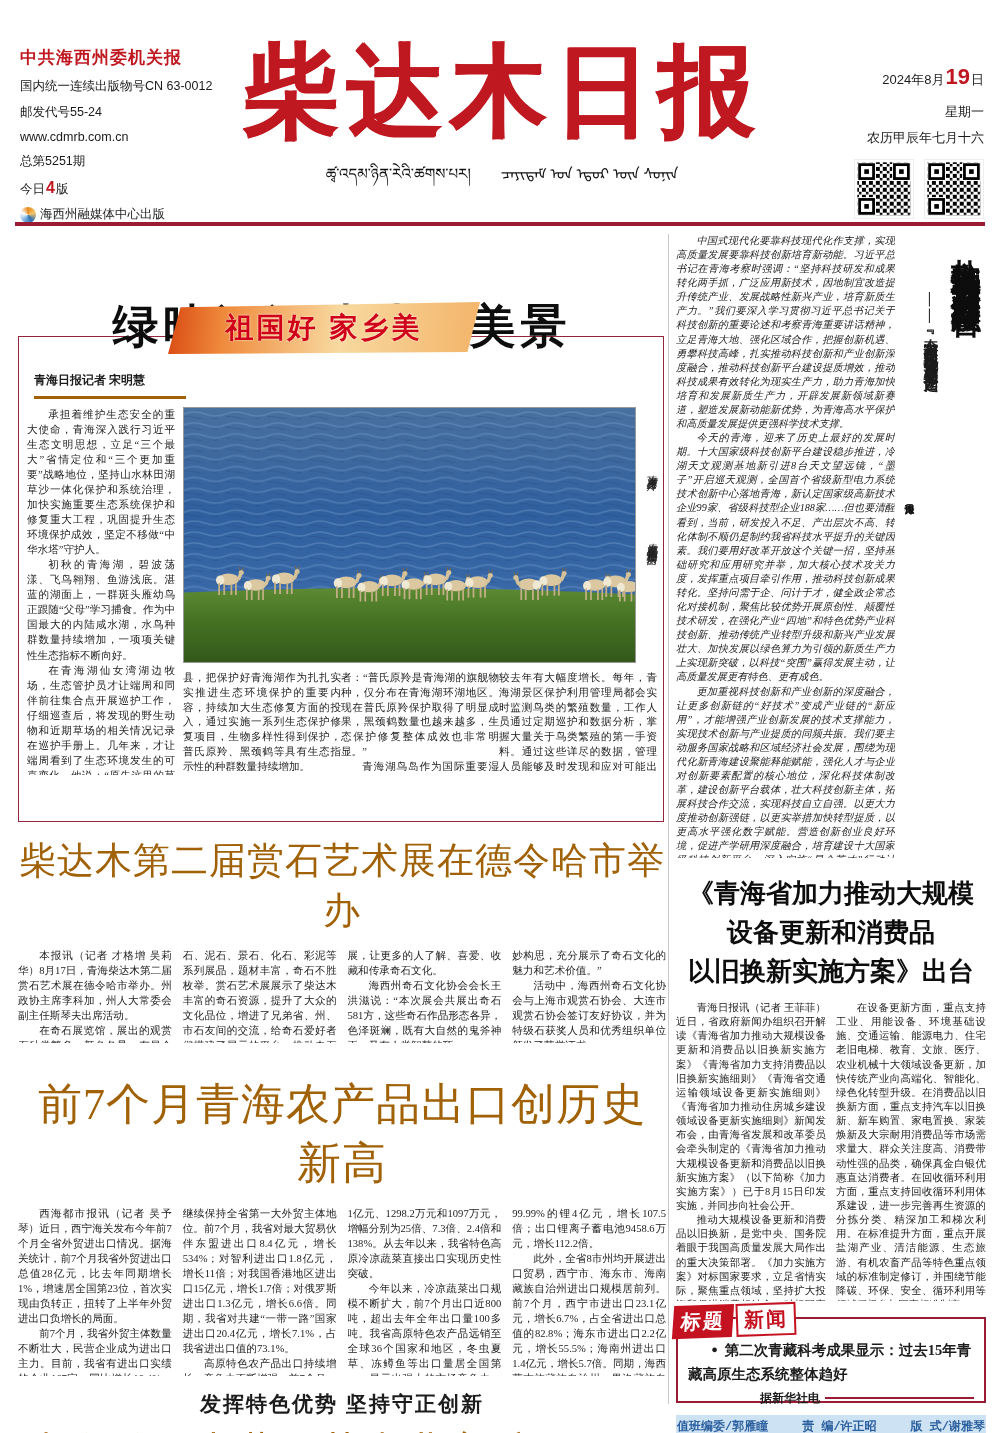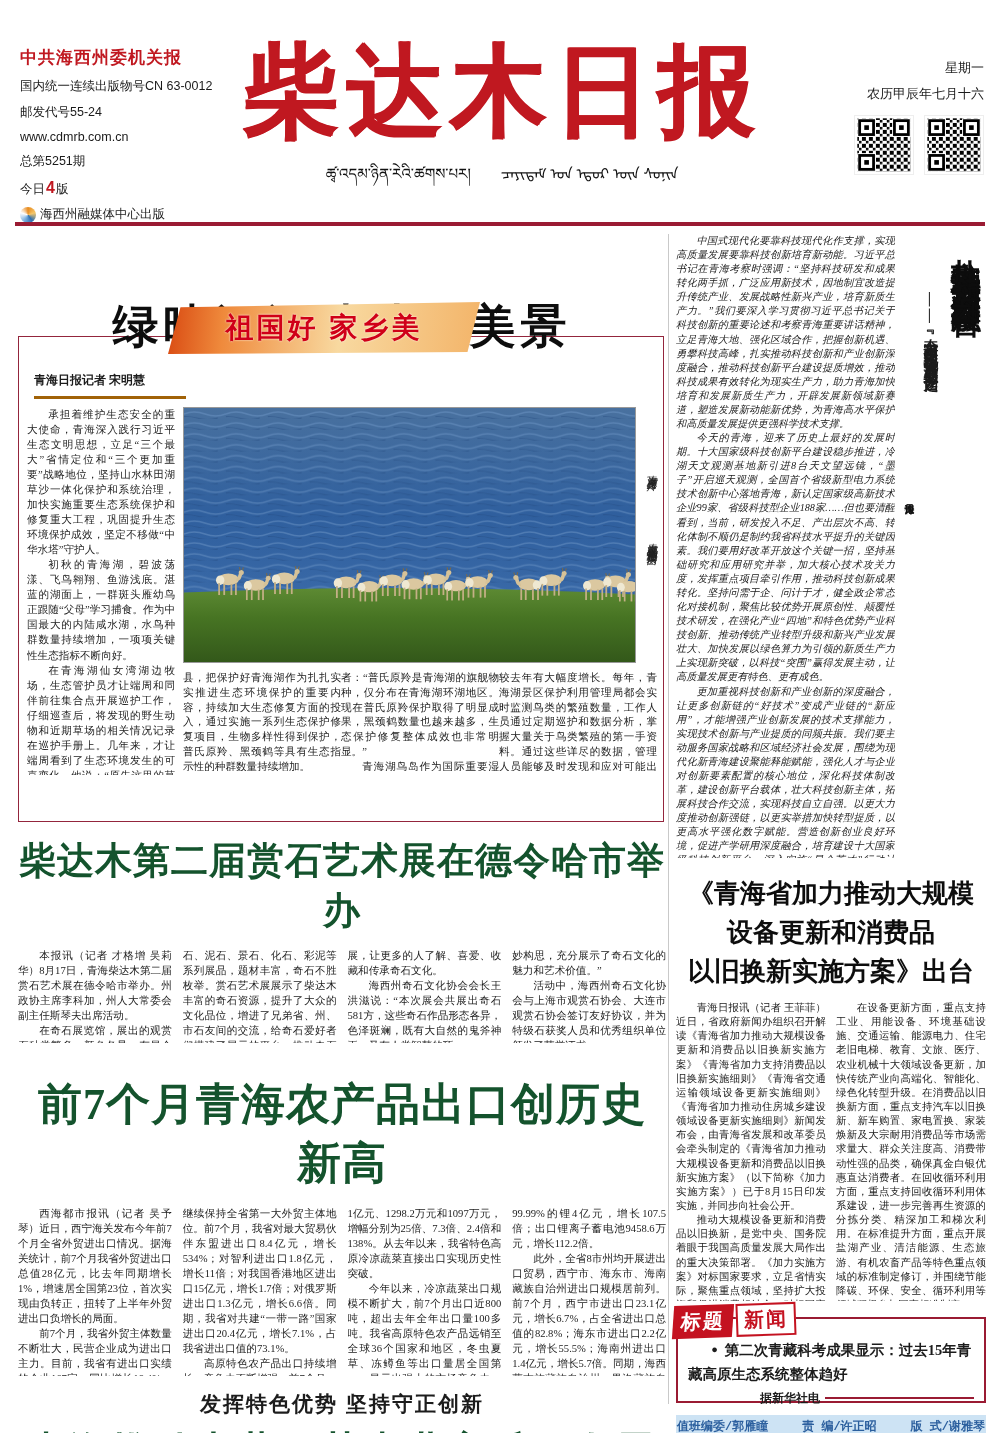--- a/index.html
+++ b/index.html
@@ -56,21 +56,21 @@
   .photo{flex:1;position:relative;border:1px solid #999;overflow:hidden;}
   .photo svg{display:block;width:100%;height:100%;}
   .photo-capt{width:17px;writing-mode:vertical-rl;font-size:10px;font-style:italic;color:#222;
       line-height:1.1;letter-spacing:1px;padding-top:60px;}
   .photo-capt span{display:inline-block;}
   .photo-capt span + span{margin-top:46px;}
   .lead-cols{display:flex;margin-top:8px;height:100px;overflow:hidden;justify-content:space-between;}
   .lead-cols .col{flex:1;font-size:10.6px;line-height:1.4;text-align:justify;overflow:hidden;}
 
   
-  .story-headline{ text-align:center;font-weight:700;color:#14532d;}
+  .story-headline{ text-align:center;font-weight:400;color:#a16207;}
   .cols{display:flex;gap:11px;overflow:hidden;}
   .cols .col{flex:1;font-size:10.6px;line-height:1.42;text-align:justify;overflow:hidden;}
   .stone-block{margin-top:12px;}
   .stone-block .story-headline{font-size:37px;letter-spacing:1px;}
   .stone-block .cols{margin-top:12px;height:95px;}
   .export-block{margin-top:32px;}
   .export-block .story-headline{font-size:44px;letter-spacing:1px;}
   .export-block .cols{margin-top:13px;height:170px;}
   .med-block{margin-top:14px;}
   .med-kicker{text-align:center;font-size:21px;font-weight:900;letter-spacing:2px;
@@ -164,20 +164,21 @@
 
   <div class="mh-center">
     <div class="paper-title">柴达木日报</div>
     <div class="scripts-row">
       <span>ཚྭ་འདམ་ཉིན་རེའི་ཚགས་པར།</span>
       <span>ᠴᠠᠶᠢᠳᠠᠮ ᠤᠨ ᠡᠳᠦᠷ ᠦᠨ ᠰᠣᠨᠢᠨ</span>
     </div>
   </div>
 
   <div class="mh-right">
+    <div><span>2024年8月</span><span class="red-day">19</span><span>日</span></div>
     <div>星期一</div>
     <div>农历甲辰年七月十六</div>
     <div class="qr-row">
       <svg viewBox="0 0 25 25">
           <use href="#qrsym"></use>
         </svg>
       <svg viewBox="0 0 25 25">
           <use href="#qrsym"></use>
         </svg>
     </div>

